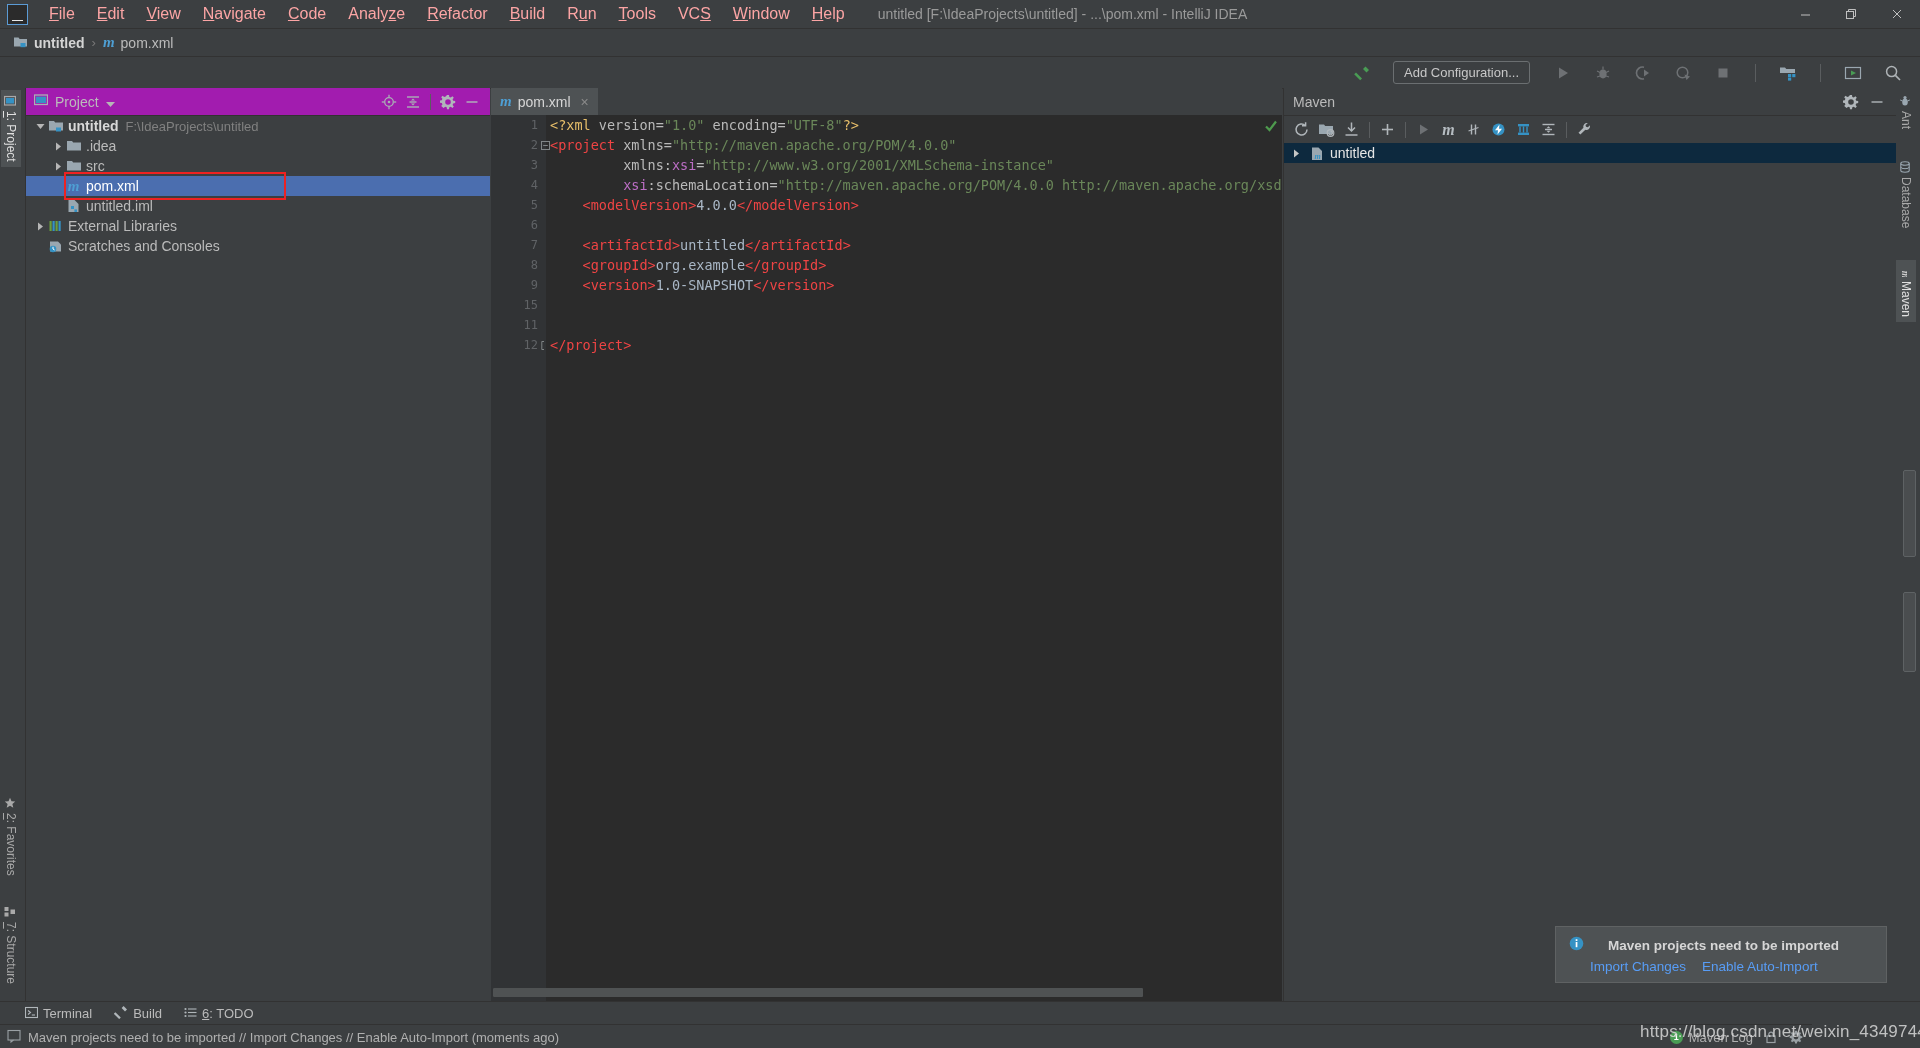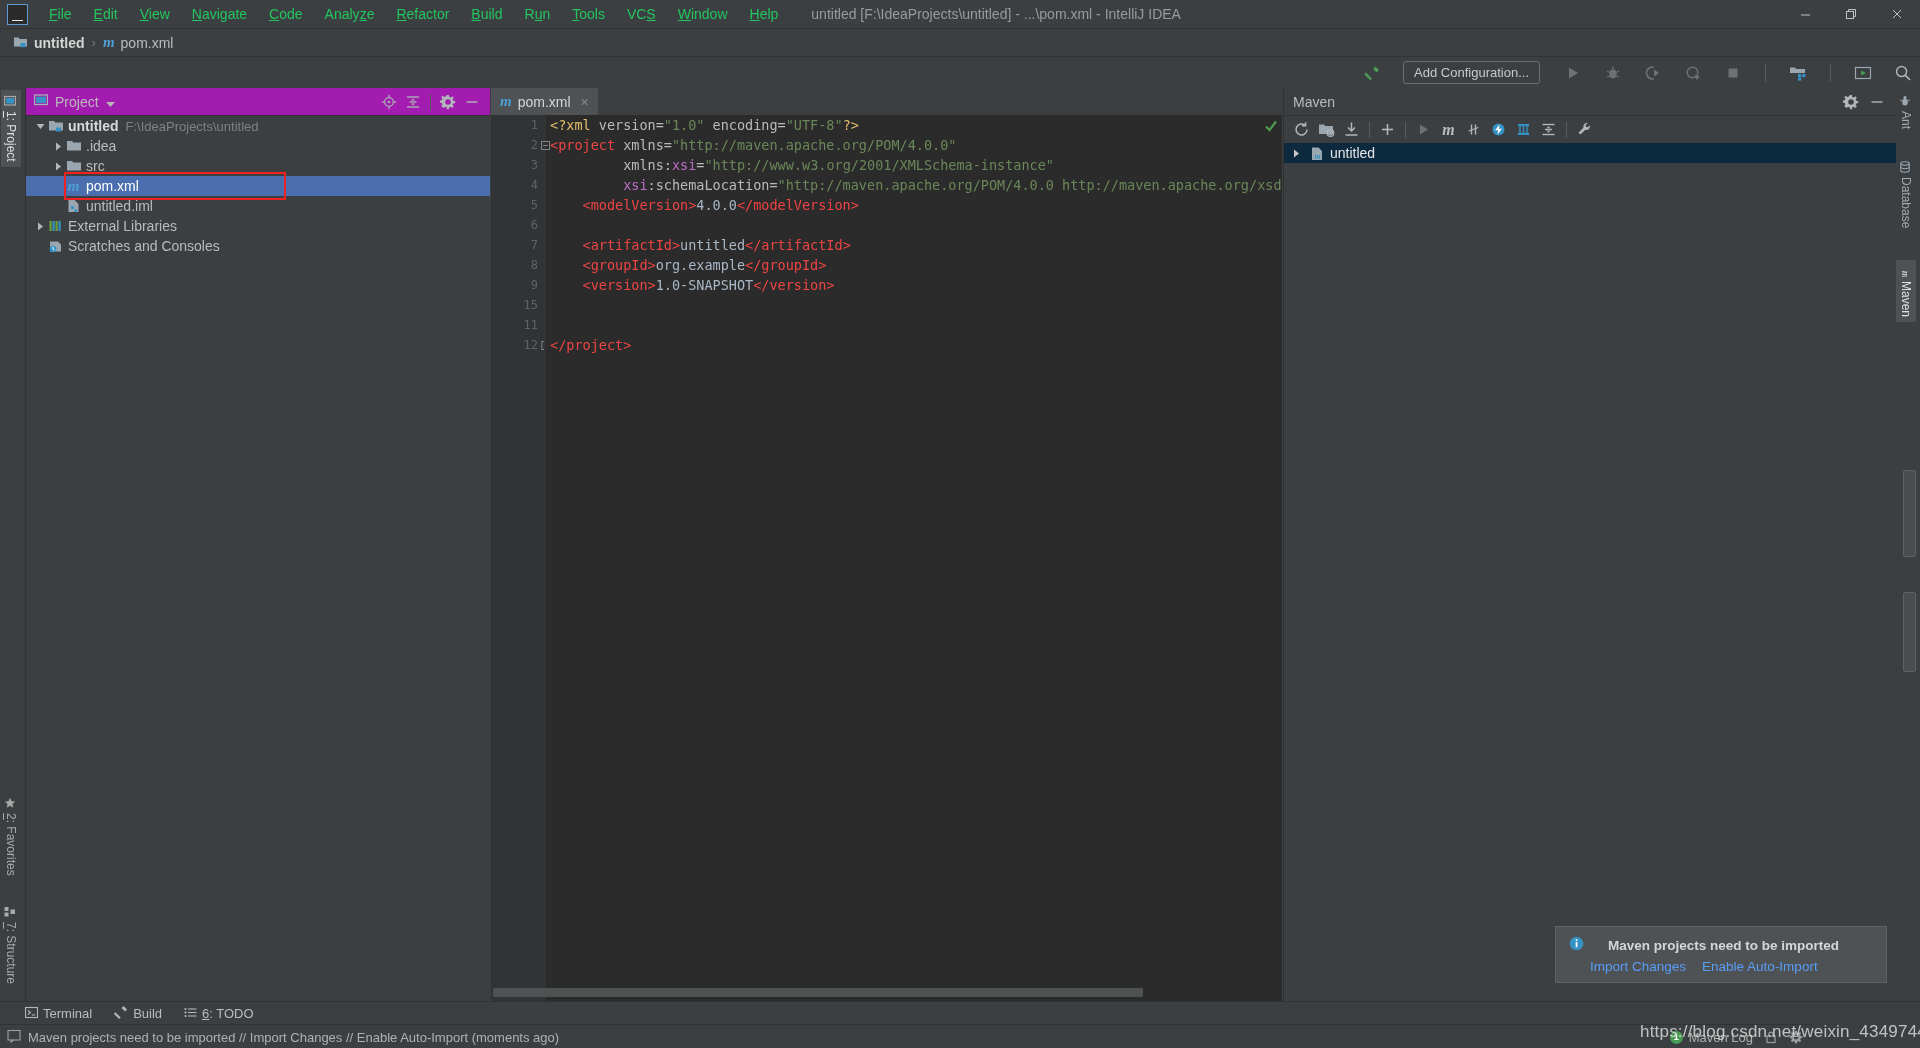--- a/index.html
+++ b/index.html
@@ -21,21 +21,21 @@
   }
   .ij-logo{
     width:19px;height:19px;margin-left:7px;margin-right:10px;
     border:1px solid #5b9bd5;background:#2b2b2b;color:#e8e8e8;
     font-size:10px;font-weight:bold;display:flex;align-items:center;justify-content:center;
     font-family:"Liberation Sans",sans-serif;letter-spacing:-1px;position:relative;
   }
   .ij-logo::after{content:"";position:absolute;bottom:3px;left:4px;right:4px;height:1px;background:#e8e8e8;}
   .menubar{display:flex;align-items:center;gap:0px;}
   .menuitem{
-    padding:4px 11px;font-size:14px;color:#22c55e;cursor:default;white-space:nowrap;
+    padding:4px 11px;font-size:16px;color:#fca5a5;cursor:default;white-space:nowrap;
   }
   .menuitem u{text-decoration:underline;}
   .wintitle{
     margin-left:22px;font-size:14px;color:#9a9a9a;white-space:nowrap;
   }
   .wincontrols{position:absolute;right:0;top:0;height:28px;display:flex;align-items:center;}
   .wc{width:46px;height:28px;display:flex;align-items:center;justify-content:center;color:#c0c0c0;}
   .wc svg{display:block;}
 
   
@@ -49,21 +49,21 @@
   .crumb-txt.b{font-weight:bold;color:#d4d4d4;}
   .crumb-sep{color:#777;font-size:13px;padding:0 2px;}
   .mvn-m{color:#4e9fd4;font-style:italic;font-weight:bold;font-size:15px;font-family:"Liberation Serif",serif;}
 
   
   .toolbar{
     position:absolute;left:0;top:57px;width:1920px;height:31px;
     background:#3c3f41;display:flex;align-items:center;justify-content:flex-end;
     border-bottom:1px solid #323232;
   }
-  .tb-right{display:flex;align-items:center;gap:14px;padding-right:4px;}
+  .tb-right{display:flex;align-items:center;gap:14px;padding-right:14px;}
   .tb-ico{width:26px;height:26px;display:flex;align-items:center;justify-content:center;}
   .addcfg{
     height:21px;line-height:21px;padding:0 10px;border:1px solid #6b6f71;border-radius:3px;
     font-size:13px;color:#c8c8c8;margin:0 6px 0 4px;white-space:nowrap;
   }
   .tb-div{width:1px;height:18px;background:#5a5d5f;margin:0 5px;}
 
   
   .lstrip{
     position:absolute;left:0;top:88px;width:25px;height:913px;

